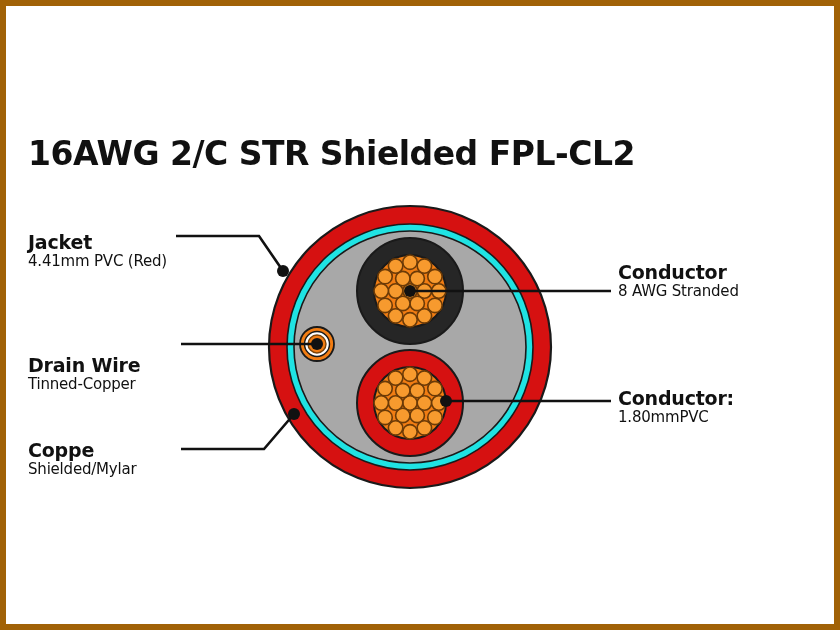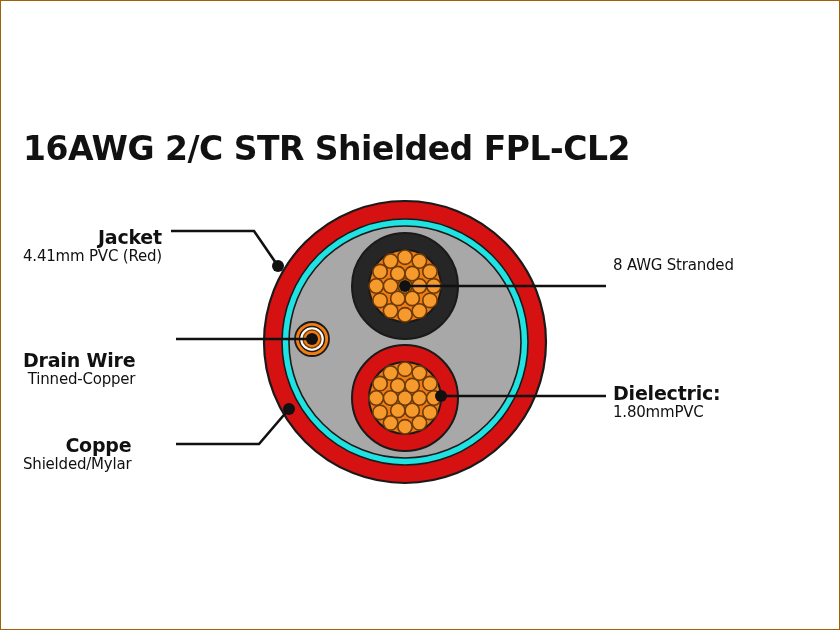--- a/index.html
+++ b/index.html
@@ -12,21 +12,21 @@
     height: 630px;
     font-family: "DejaVu Sans", sans-serif;
     overflow: hidden;
   }
   #page {
     position: relative;
     width: 840px;
     height: 630px;
     background: #ffffff;
     box-sizing: border-box;
-    border: 1px solid #a16207;
+    border: 6px solid #a16207;
     overflow: hidden;
   }
   #diagram-svg {
     position: absolute;
     left: 0;
     top: 0;
     width: 840px;
     height: 630px;
     display: block;
   }
@@ -55,21 +55,21 @@
     display: block;
   }
   .callout .ln {
     font-family: "DejaVu Sans", sans-serif;
     font-weight: normal;
     font-size: 15px;
     letter-spacing: -0.2px;
     white-space: nowrap;
     display: block;
   }
-  .left-callout { text-align: right; }
+  .left-callout { text-align: left; }
   .right-callout { text-align: left; }
 </style>
 </head>
 <body>
 
 <div id="page">
 
   <div class="title">16AWG 2/C STR Shielded FPL-CL2</div>
 
   <svg id="diagram-svg" viewBox="0 0 840 630" xmlns="http://www.w3.org/2000/svg">
@@ -155,21 +155,22 @@
     <span class="hd">Drain Wire</span>
     <span class="ln">Tinned-Copper</span>
   </div>
 
   <div class="callout left-callout" style="left:22px; top:434px;">
     <span class="hd">Coppe</span>
     <span class="ln">Shielded/Mylar</span>
   </div>
 
   <div class="callout right-callout" style="left:612px; top:256px;">
+    <span class="hd">Conductor</span>
     <span class="ln">8 AWG Stranded</span>
   </div>
 
   <div class="callout right-callout" style="left:612px; top:382px;">
-    <span class="hd">Dielectric:</span>
+    <span class="hd">Conductor:</span>
     <span class="ln">1.80mmPVC</span>
   </div>
 
 </div>
 
 </body></html>

